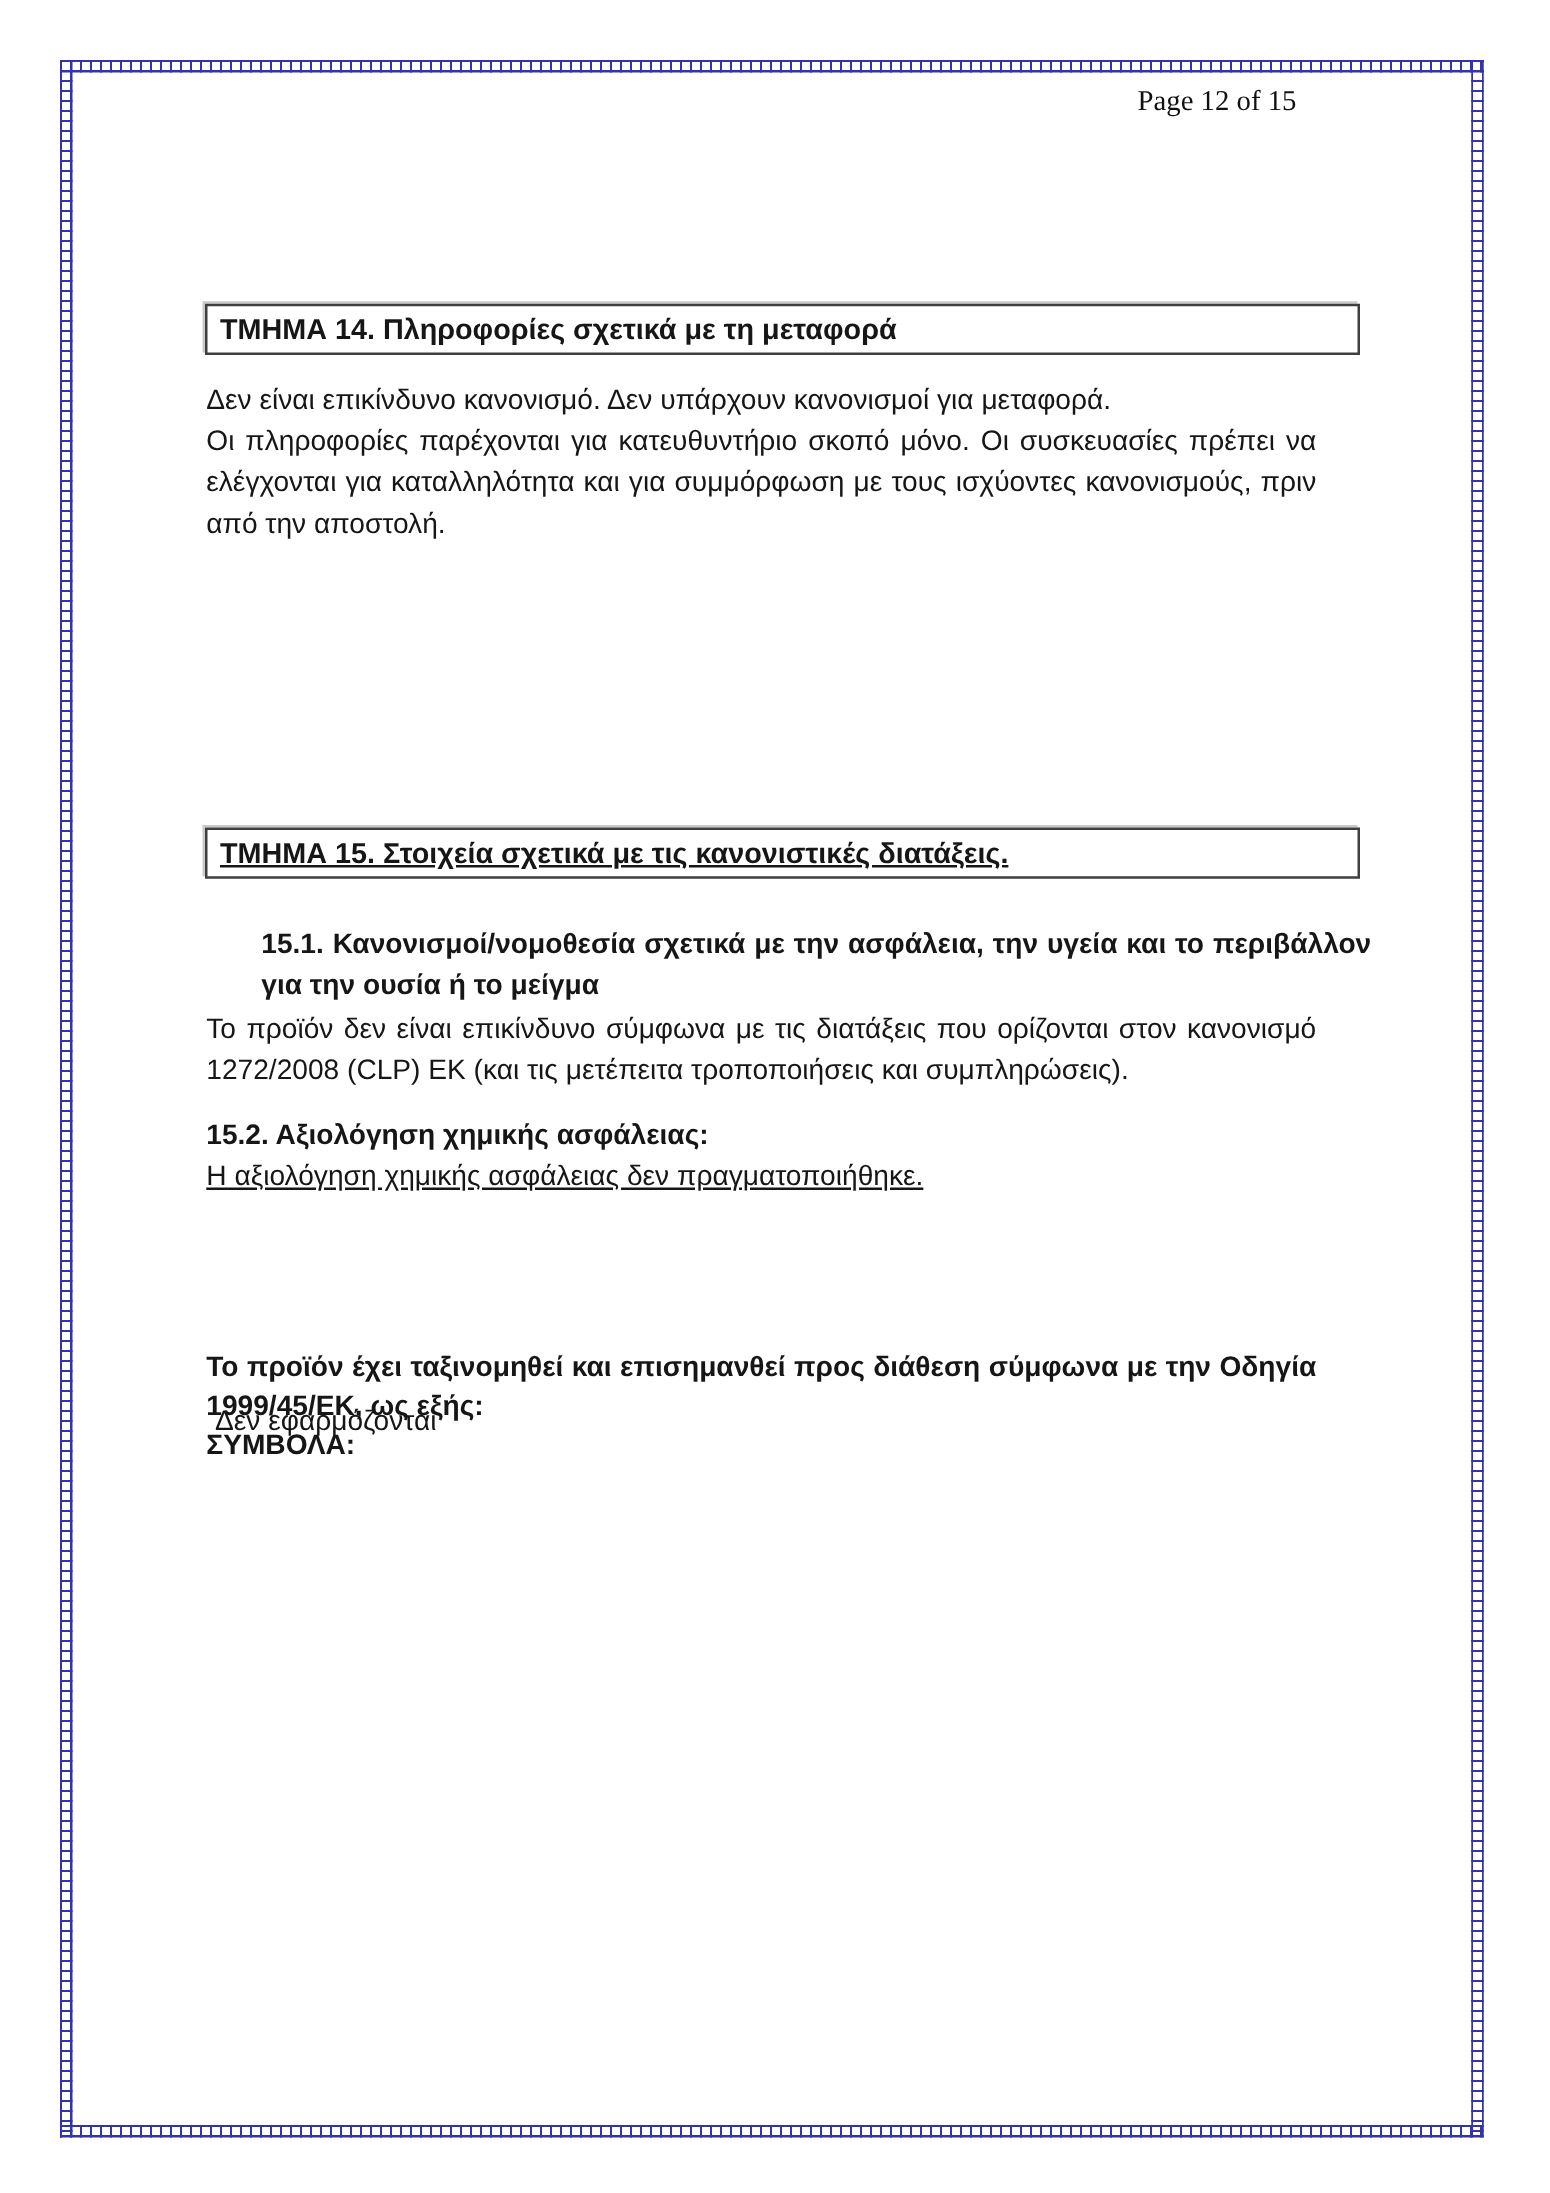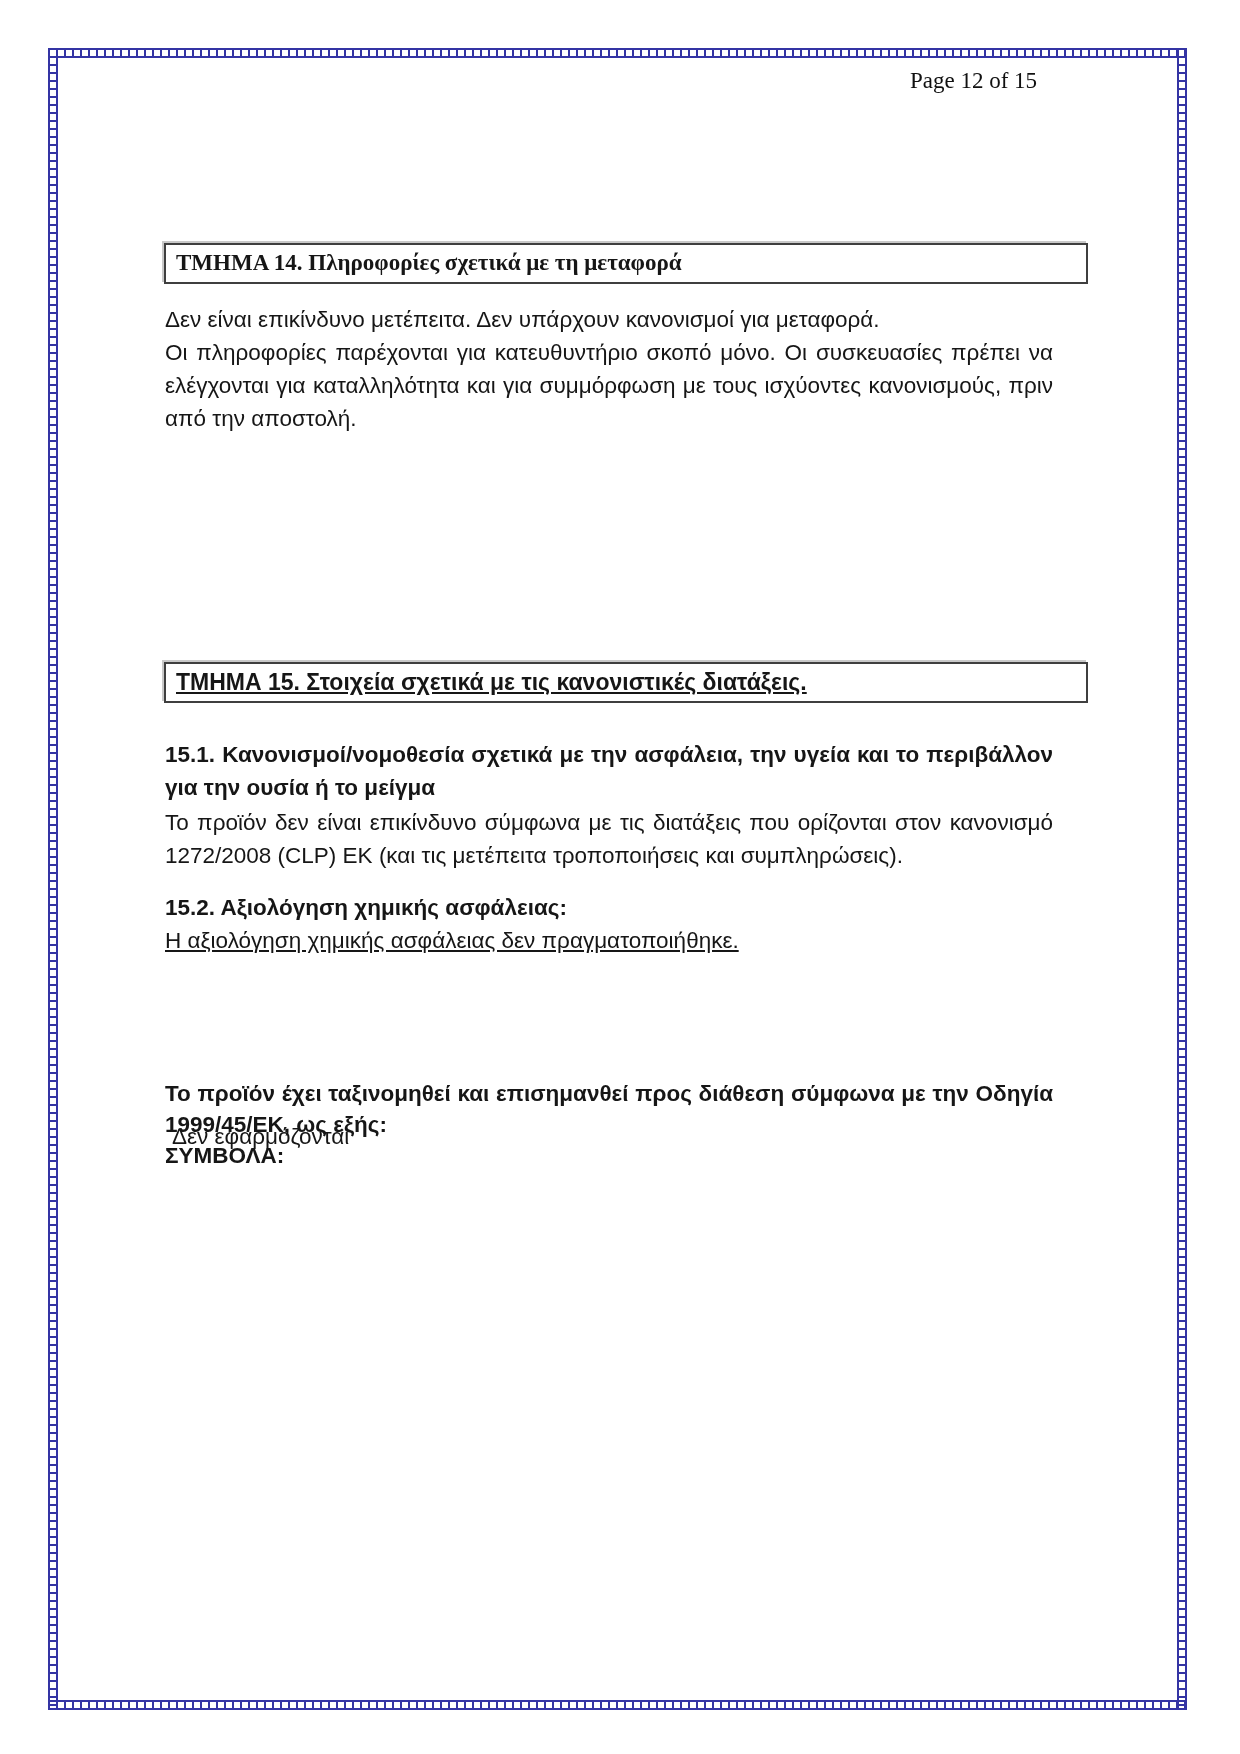--- a/index.html
+++ b/index.html
@@ -38,32 +38,32 @@
 
   .section-box{
     position:absolute;left:164px;width:900px;
     border:2px solid #3f3f3f;
     box-shadow:-2px -2px 0 #c9c9c9;
     background:#fff;
     padding:4px 10px 5px 10px;
     font-size:23px;font-weight:bold;line-height:28px;
     white-space:nowrap;overflow:hidden;
   }
-  .box14{top:243px;font-family:Liberation Serif, serif;}
+  .box14{top:243px;}
   .box15{top:662px;text-decoration:underline;}
 
   .block{
     position:absolute;left:165px;width:888px;
     font-size:22.5px;line-height:33px;
   }
   .just{text-align:justify;}
   .bold{font-weight:bold;}
 
   .para14{top:303px;}
-  .h151{top:738px;}
+  .h151{top:738px;margin-left:44px;}
   .b151{top:806px;}
   .h152{top:891px;}
   .b152{top:924px;text-decoration:underline;}
   .classif{top:1078px;line-height:31px;}
   .symval{top:1120px;left:172px;}
 </style>
 </head>
 <body>
 
 <div class="doc">
@@ -73,21 +73,21 @@
   <div class="stitch v left"></div>
   <div class="stitch v right"></div>
 
   <div class="page-number">Page 12 of 15</div>
 
   <div class="section-box box14">
     <span>ΤΜΗΜΑ 14. Πληροφορίες σχετικά με τη μεταφορά</span>
   </div>
 
   <div class="block para14">
-    <div>Δεν είναι επικίνδυνο μετέπειτα. Δεν υπάρχουν κανονισμοί για μεταφορά.</div>
+    <div>Δεν είναι επικίνδυνο κανονισμό. Δεν υπάρχουν κανονισμοί για μεταφορά.</div>
     <div class="just">Οι πληροφορίες παρέχονται για  κατευθυντήριο σκοπό μόνο. Οι συσκευασίες πρέπει να ελέγχονται για καταλληλότητα και για συμμόρφωση με τους ισχύοντες κανονισμούς, πριν από την αποστολή.</div>
   </div>
 
   <div class="section-box box15">
     <span>ΤΜΗΜΑ 15. Στοιχεία σχετικά με τις κανονιστικές διατάξεις.</span>
   </div>
 
   <div class="block h151 bold just">15.1. Κανονισμοί/νομοθεσία σχετικά με την ασφάλεια, την υγεία και το περιβάλλον για την ουσία ή το μείγμα</div>
 
   <div class="block b151 just">Το προϊόν δεν είναι επικίνδυνο σύμφωνα με τις διατάξεις που ορίζονται στον κανονισμό 1272/2008 (CLP) ΕΚ (και τις μετέπειτα τροποποιήσεις και συμπληρώσεις).</div>

